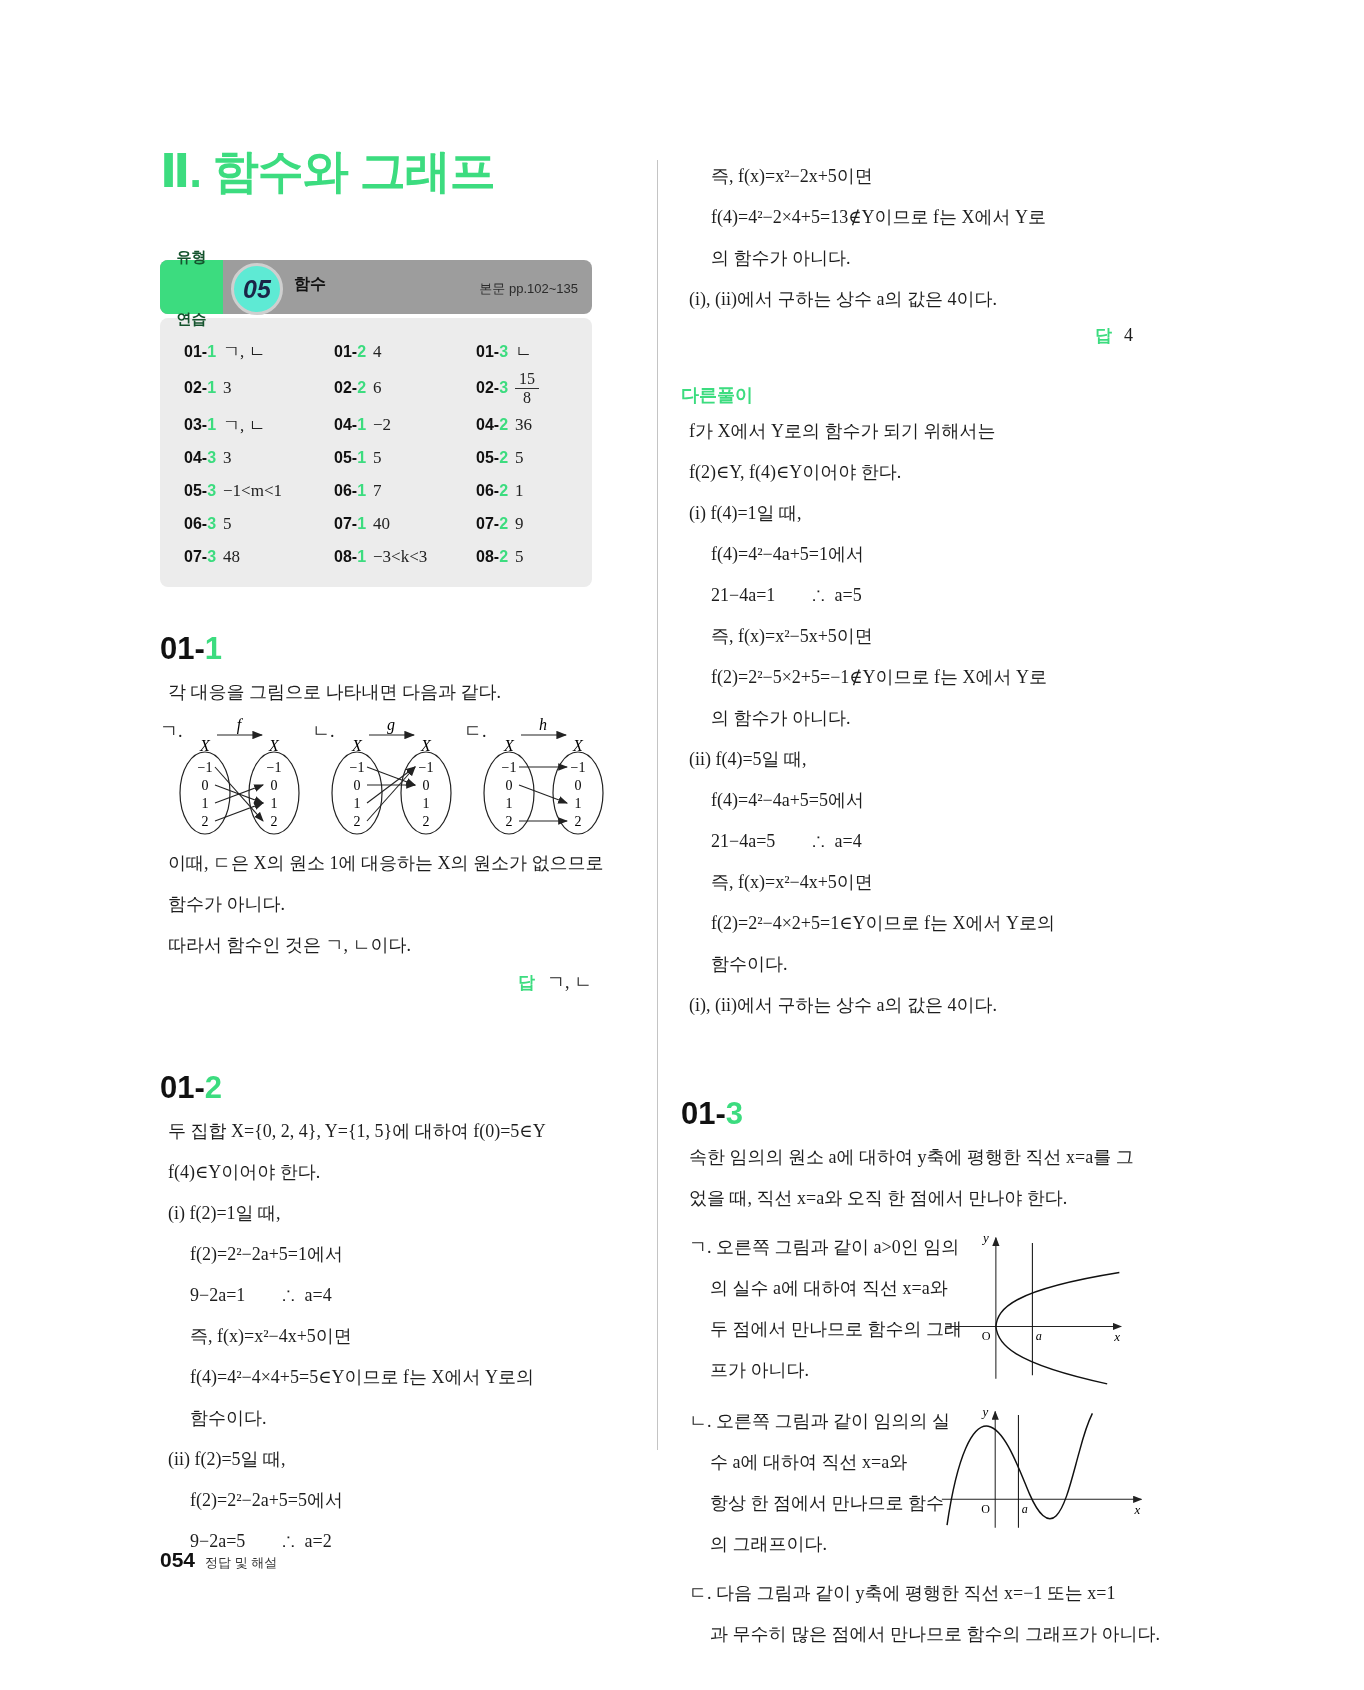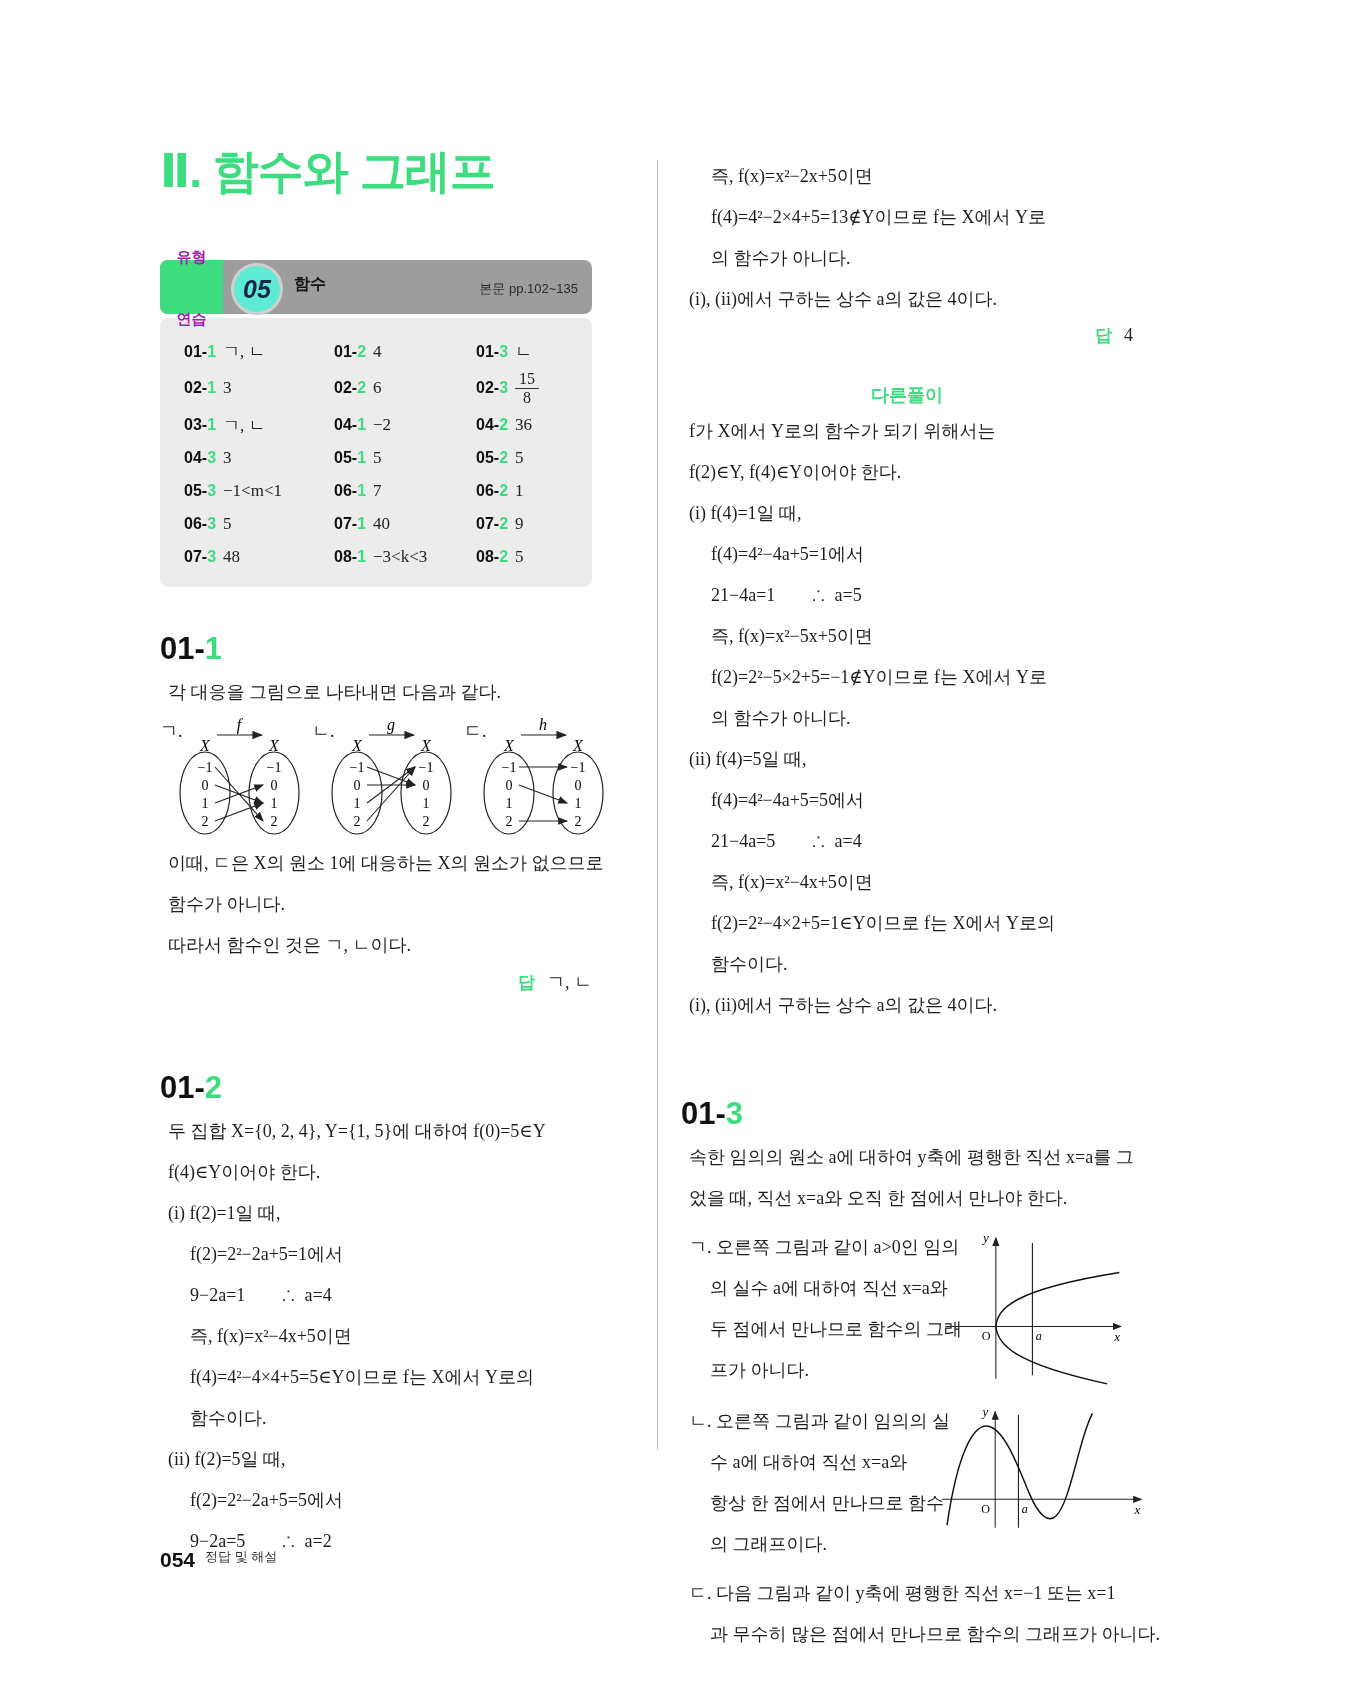--- a/index.html
+++ b/index.html
@@ -9,21 +9,21 @@
   .col-left{position:absolute;left:160px;top:148px;width:432px;}
   .col-right{position:absolute;left:681px;top:152px;width:452px;}
   .divider{position:absolute;left:657px;top:160px;width:1px;height:1290px;background:#c4c4c4;}
   
   .chapter-title{margin:0;font-family:"Liberation Sans","DejaVu Sans",sans-serif;
         font-weight:800;font-size:46px;line-height:1;color:#3cdc7f;letter-spacing:-1px;}
   
   .unit-bar{position:relative;margin-top:66px;height:54px;background:#9d9d9d;border-radius:8px;}
   .unit-badge{position:absolute;left:0;top:0;width:63px;height:54px;background:#3cdc7f;
         border-radius:8px 0 0 8px;display:flex;flex-direction:column;align-items:center;justify-content:center;
-        font-family:"Liberation Sans",sans-serif;font-weight:700;font-size:15px;line-height:17px;color:#a21caf;gap:45px;}
+        font-family:"Liberation Sans",sans-serif;font-weight:700;font-size:15px;line-height:17px;color:#14532d;gap:45px;}
   .unit-circle{position:absolute;left:71px;top:3px;width:46px;height:46px;border-radius:50%;
         background:#5eead4;border:3px solid #cfcfcf;display:flex;align-items:center;justify-content:center;
         font-family:"Liberation Sans",sans-serif;font-style:italic;font-weight:800;font-size:25px;color:#1b2447;}
   .unit-title{position:absolute;left:134px;top:14px;font-family:"Liberation Sans",sans-serif;
         font-weight:700;font-size:16px;color:#111;}
   .unit-ref{position:absolute;right:14px;top:20px;font-family:"Liberation Sans",sans-serif;
         font-size:13px;color:#2b2b2b;}
   
   .answers-box{margin-top:4px;background:#ececec;border-radius:8px;padding:18px 10px 14px 24px;
         display:grid;grid-template-columns:150px 142px 1fr;row-gap:2px;}
@@ -37,33 +37,33 @@
   .sec-h{margin:0;font-family:"Liberation Sans",sans-serif;font-weight:800;font-size:31px;
         line-height:1;color:#111;letter-spacing:0;}
   .sec-h .sub{color:#3cdc7f;}
   
   .ln{margin:8px;font-size:18px;line-height:33px;white-space:pre;color:#1d1d1d;}
   .in2{margin-left:30px;}
   .ini{margin-left:29px;}
   .ans-row{display:flex;justify-content:flex-end;align-items:baseline;gap:12px;margin-top:8px;}
   .ans-chip{font-family:"Liberation Sans",sans-serif;font-weight:700;font-size:17px;color:#3cdc7f;}
   .ans-val{font-size:18px;color:#1d1d1d;}
-  .alt-label{font-family:"Liberation Sans",sans-serif;font-weight:700;font-size:18px;color:#3cdc7f;margin-top:36px;text-align:center;}
+  .alt-label{font-family:"Liberation Sans",sans-serif;font-weight:700;font-size:18px;color:#3cdc7f;margin-top:36px;}
   
   .diagrams{display:flex;gap:3px;margin-top:4px;}
   .diagram{position:relative;width:149px;}
   .dlabel{position:absolute;left:0;top:2px;font-size:18px;color:#1d1d1d;}
   .diagram svg{display:block;margin-left:9px;}
   .mathtxt{font-family:"Liberation Serif",serif;font-style:italic;}
   
   .item{display:flex;align-items:flex-start;margin-top:2px;}
   .item-text{width:252px;flex:none;}
   .item-graph{flex:none;margin-left:2px;margin-top:6px;}
   
-  .footer{position:absolute;left:160px;top:1548px;display:flex;align-items:flex-start;gap:10px;}
+  .footer{position:absolute;left:160px;top:1548px;display:flex;align-items:flex-end;gap:10px;}
   .pg-num{font-family:"Liberation Sans",sans-serif;font-weight:800;font-size:21px;color:#111;}
   .pg-label{font-family:"Liberation Sans",sans-serif;font-size:13px;color:#333;}
 </style>
 </head>
 <body>
 
 <div class="page">
 
   <div class="col-left">
 

